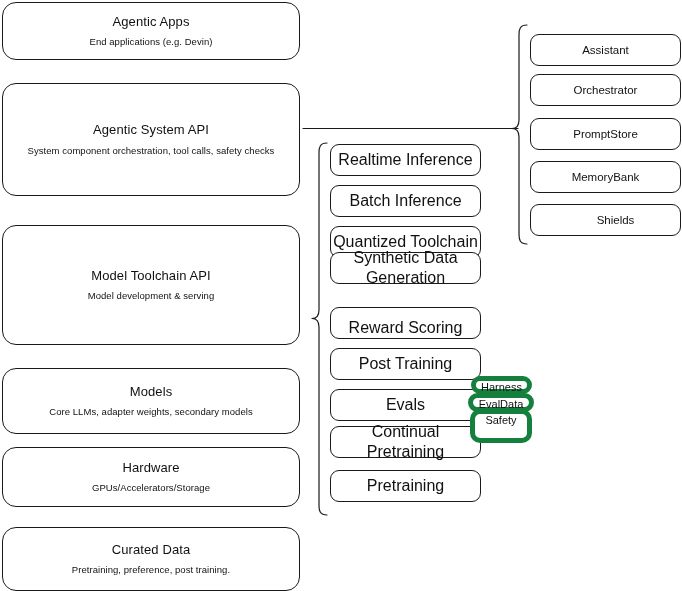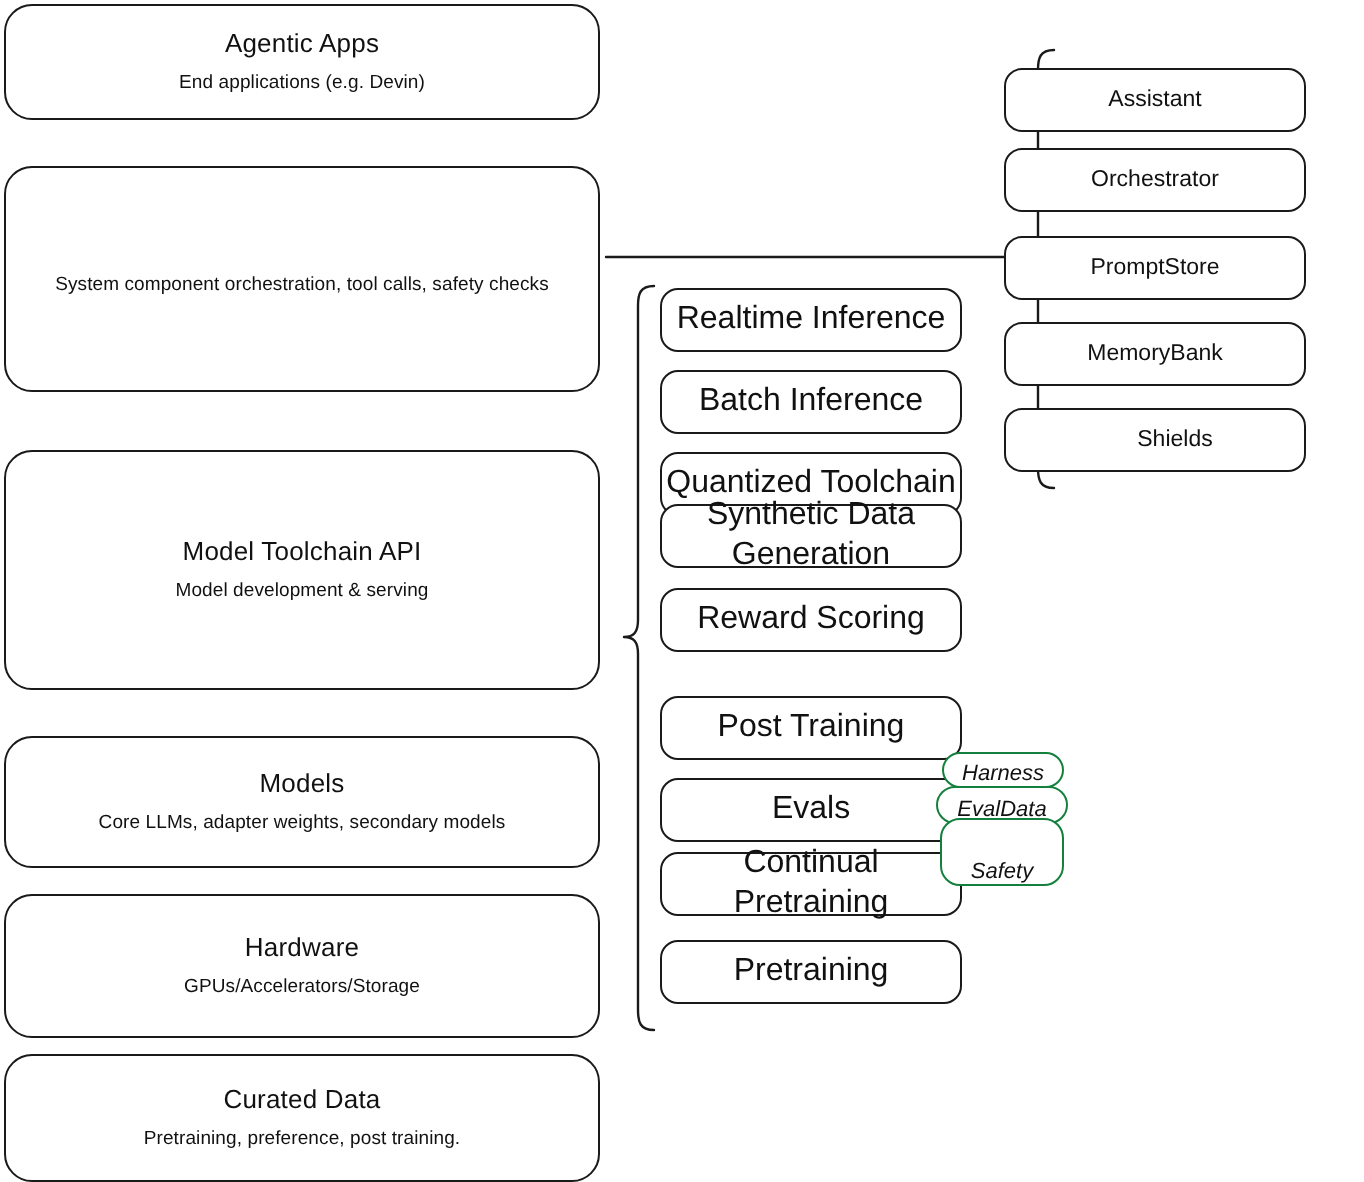--- a/index.html
+++ b/index.html
@@ -61,41 +61,40 @@
   .cap {
     left: 330px;
     width: 151px;
     height: 32px;
     border-radius: 9px;
     font-size: 16px;
   }
 
   
   .comp {
-    left: 502px;
+    left: 530px;
     width: 151px;
     height: 32px;
     border-radius: 9px;
     font-size: 11.5px;
   }
 
   
   .mini {
     position: absolute;
     box-sizing: border-box;
     background: #ffffff;
-    border: 1px solid #15803d;
+    border: 5px solid #15803d;
     border-radius: 10px;
     display: flex;
-    align-items: flex-end;
+    align-items: flex-start;
     justify-content: center;
     font-size: 11px;
     color: #111111;
     white-space: nowrap;
-    font-style: italic;
   }
 
   
   svg.wires {
     position: absolute;
     left: 0;
     top: 0;
     width: 682px;
     height: 591px;
     pointer-events: none;
@@ -133,34 +132,35 @@
              L 319 505
              C 319 511, 320 515, 327 515"></path>
   </svg>
 
   <div class="node layer" style="top:2px; height:58px;">
     <div class="title">Agentic Apps</div>
     <div class="sub">End applications (e.g. Devin)</div>
   </div>
 
   <div class="node layer" style="top:83px; height:113px;">
+    <div class="title">Agentic System API</div>
     <div class="sub">System component orchestration, tool calls, safety checks</div>
   </div>
 
   <div class="node layer" style="top:225px; height:120px;">
     <div class="title">Model Toolchain API</div>
     <div class="sub">Model development &amp; serving</div>
   </div>
 
   <div class="node layer" style="top:368px; height:66px;">
     <div class="title">Models</div>
     <div class="sub">Core LLMs, adapter weights, secondary models</div>
   </div>
 
-  <div class="node layer" style="top:447px; height:72px;">
+  <div class="node layer" style="top:447px; height:60px;">
     <div class="title">Hardware</div>
     <div class="sub">GPUs/Accelerators/Storage</div>
   </div>
 
   <div class="node layer" style="top:527px; height:64px;">
     <div class="title">Curated Data</div>
     <div class="sub">Pretraining, preference, post training.</div>
   </div>
 
   <div class="node cap" style="top:144px;">
@@ -168,21 +168,21 @@
   </div>
   <div class="node cap" style="top:185px;">
     <span>Batch Inference</span>
   </div>
   <div class="node cap" style="top:226px;">
     <span>Quantized Toolchain</span>
   </div>
   <div class="node cap" style="top:252px;">
     <span>Synthetic Data Generation</span>
   </div>
-  <div class="node cap" style="top:294px;">
+  <div class="node cap" style="top:307px;justify-content:flex-end;">
     <span>Reward Scoring</span>
   </div>
   <div class="node cap" style="top:348px;">
     <span>Post Training</span>
   </div>
   <div class="node cap" style="top:389px;">
     <span>Evals</span>
   </div>
   <div class="node cap" style="top:426px;">
     <span>Continual Pretraining</span>

